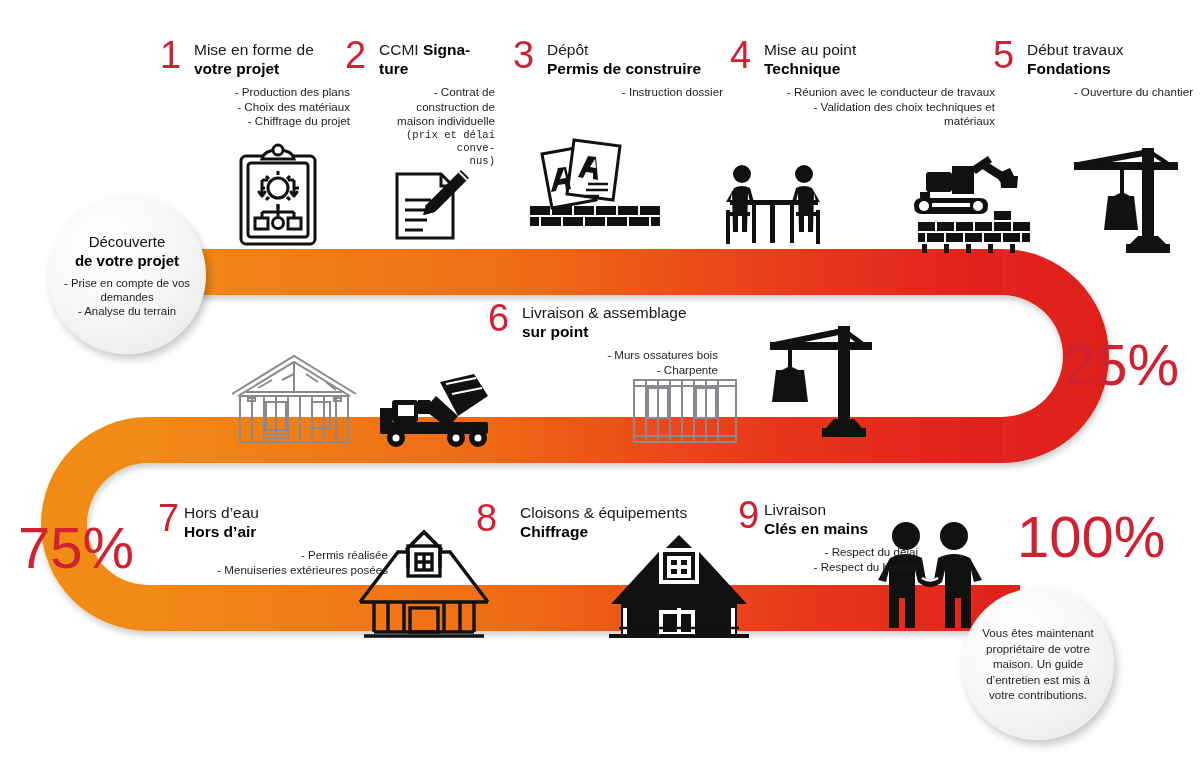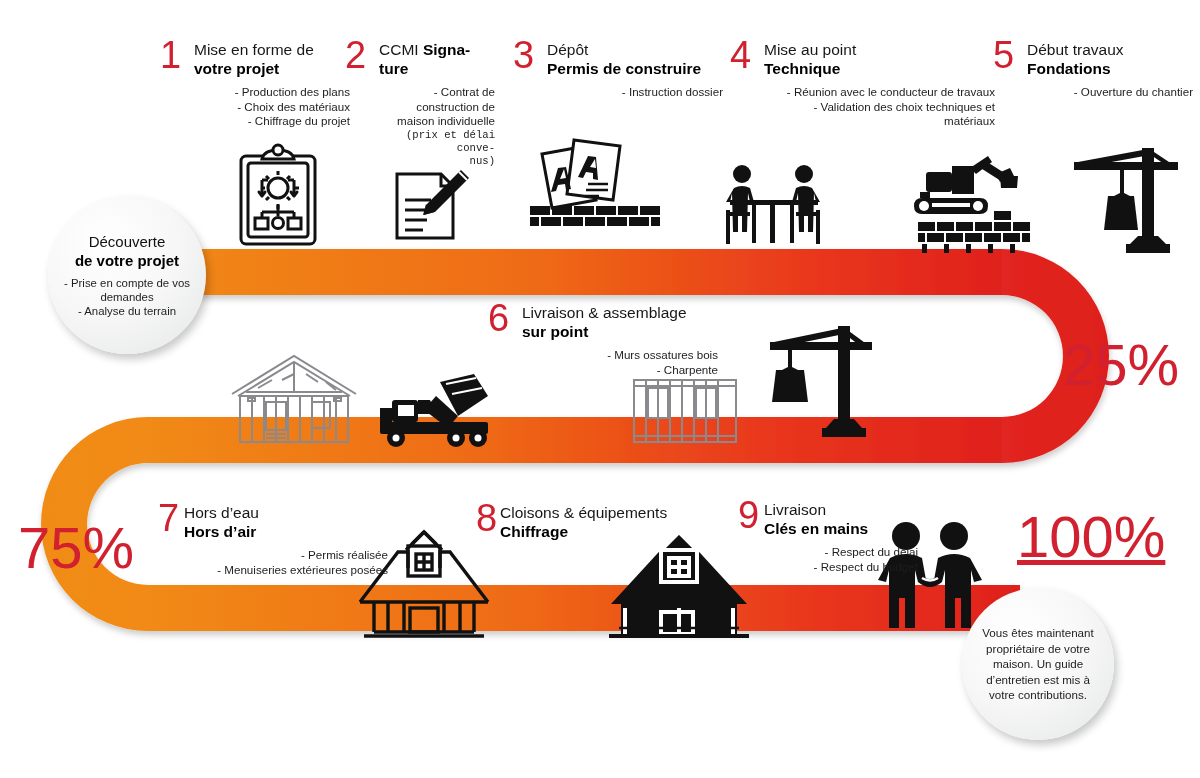--- a/index.html
+++ b/index.html
@@ -42,21 +42,21 @@
   #bubble-start .b2{font-size:15px;line-height:19px;color:#000;font-weight:bold;margin-bottom:6px;}
   #bubble-start .bl{font-size:11.4px;line-height:14px;color:#1d1d1f;}
   #bubble-end{left:962px;top:588px;width:152px;height:152px;}
   #bubble-end .bl{font-size:11.6px;line-height:15.5px;color:#1d1d1f;padding:0 16px;}
 
   
   .pct{position:absolute;color:#D1202F;font-size:58px;line-height:58px;z-index:5;
        font-family:"Liberation Sans","DejaVu Sans",sans-serif;}
   #pct-25{left:1063px;top:336px;}
   #pct-75{left:18px;top:519px;}
-  #pct-100{left:1017px;top:508px;text-decoration:underline;}
+  #pct-100{left:1017px;top:508px;}
 
   
   .icon{position:absolute;z-index:3;}
   .sv{display:block;}
 </style>
 </head>
 <body>
 
 <div id="stage">
 
@@ -198,21 +198,21 @@
       <div class="t2">Hors d’air</div>
     </div>
     <div class="bullets" style="margin-left:34px;">
       <div style="white-space:nowrap;">- Permis réalisée</div>
       <div style="white-space:nowrap;">- Menuiseries extérieures posées</div>
     </div>
   </div>
 
   <div class="step" id="step8" style="left:476px;top:503px;width:220px;">
     <div class="num">8</div>
-    <div class="head" style="margin-left:24px;">
+    <div class="head" style="margin-left:44px;">
       <div class="t1" style="white-space:nowrap;">Cloisons &amp; équipements</div>
       <div class="t2">Chiffrage</div>
     </div>
   </div>
 
   <div class="step" id="step9" style="left:738px;top:500px;width:180px;">
     <div class="num">9</div>
     <div class="head" style="margin-left:26px;">
       <div class="t1">Livraison</div>
       <div class="t2" style="white-space:nowrap;">Clés en mains</div>

